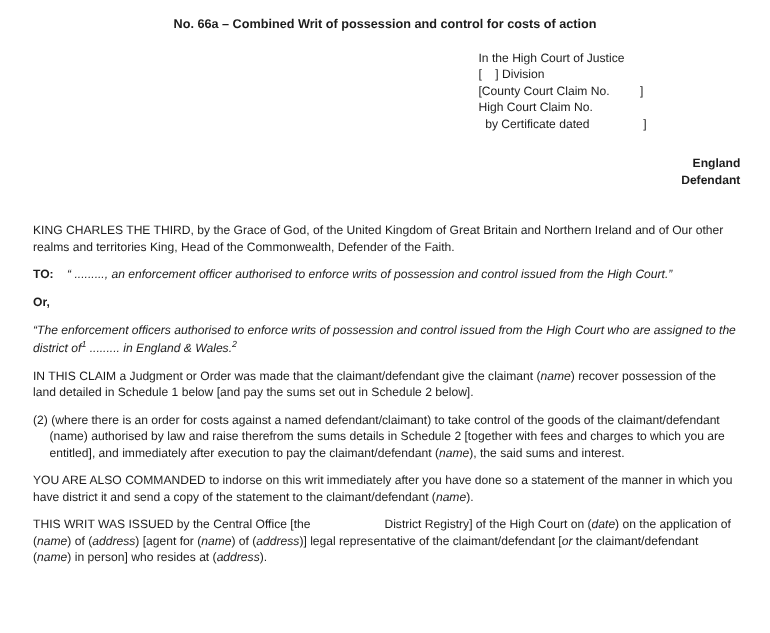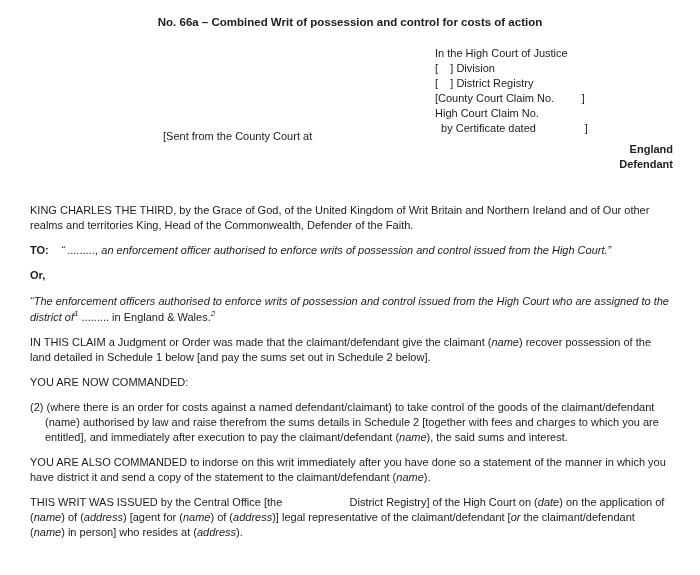--- a/index.html
+++ b/index.html
@@ -39,40 +39,37 @@
   .quote { line-height: 16px; }
   sup { font-size: 8px; line-height: 0; vertical-align: super; }
 </style>
 </head>
 <body>
 
 <div class="page">
 
   <div class="form-title">No. 66a – Combined Writ of possession and control for costs of action</div>
 
-  <div class="sent-from">[Sent from the County Court at</div>
 
   <div class="court-block">
     <div>In the High Court of Justice</div>
     <div>[&nbsp;&nbsp;&nbsp;&nbsp;] Division</div>
-    <div>[&nbsp;&nbsp;&nbsp;&nbsp;] District Registry</div>
     <div>[County Court Claim No.&nbsp;&nbsp;&nbsp;&nbsp;&nbsp;&nbsp;&nbsp;&nbsp;&nbsp;]</div>
     <div>High Court Claim No.</div>
     <div>&nbsp;&nbsp;by Certificate dated&nbsp;&nbsp;&nbsp;&nbsp;&nbsp;&nbsp;&nbsp;&nbsp;&nbsp;&nbsp;&nbsp;&nbsp;&nbsp;&nbsp;&nbsp;&nbsp;]</div>
   </div>
 
   <div class="claimant-label">England</div>
   <div class="defendant-label">Defendant</div>
 
   <div class="bodytext">
-    <p class="para mb13"><span>KING CHARLES THE THIRD, by the Grace of God, of the United Kingdom of Writ Britain and Northern Ireland and of Our other realms and territories King, Head of the Commonwealth, Defender of the Faith.</span></p>
+    <p class="para mb13"><span>KING CHARLES THE THIRD, by the Grace of God, of the United Kingdom of Great Britain and Northern Ireland and of Our other realms and territories King, Head of the Commonwealth, Defender of the Faith.</span></p>
     <p class="para tight"><span style="font-weight: 700;">TO:</span><span style="font-style: italic;">&nbsp;&nbsp;&nbsp; “ ........., an enforcement officer authorised to enforce writs of possession and control issued from the High Court.”</span></p>
     <p class="para tight"><span style="font-weight: 700; text-align: right;">Or,</span></p>
-    <p class="para quote mb7"><span style="font-style: italic;">“The enforcement officers authorised to enforce writs of possession and control issued from the High Court who are assigned to the district of</span><sup style="font-style: italic;">1</sup><span style=""> ......... in England &amp; Wales.</span><sup style="font-style: italic;">2</sup></p>
+    <p class="para quote mb7"><span style="font-style: italic;">“The enforcement officers authorised to enforce writs of possession and control issued from the High Court who are assigned to the district of</span><sup style="font-style: italic;">1</sup><span style="font-style: italic;"> ......... in England &amp; Wales.</span><sup style="font-style: italic;">2</sup></p>
     <p class="para mb8"><span>IN THIS CLAIM a Judgment or Order was made that the claimant/defendant give the claimant (</span><span style="font-style: italic;">name</span><span>) recover possession of the land detailed in Schedule 1 below [and pay the sums set out in Schedule 2 below].</span></p>
-    <p class="para tight"><span>YOU ARE NOW COMMANDED:</span></p>
     <p class="para hang mb16"><span>(2) (where there is an order for costs against a named defendant/claimant) to take control of the goods of the claimant/defendant (name) authorised by law and raise therefrom the sums details in Schedule 2 [together with fees and charges to which you are entitled], and immediately after execution to pay the claimant/defendant (</span><span style="font-style: italic;">name</span><span>), the said sums and interest.</span></p>
     <p class="para mb12"><span>YOU ARE ALSO COMMANDED to indorse on this writ immediately after you have done so a statement of the manner in which you have district it and send a copy of the statement to the claimant/defendant (</span><span style="font-style: italic;">name</span><span>).</span></p>
     <p class="para mb10"><span>THIS WRIT WAS ISSUED by the Central Office [the&nbsp;&nbsp;&nbsp;&nbsp;&nbsp;&nbsp;&nbsp;&nbsp;&nbsp;&nbsp;&nbsp;&nbsp;&nbsp;&nbsp;&nbsp;&nbsp;&nbsp;&nbsp;&nbsp;&nbsp;&nbsp;&nbsp;District Registry] of the High Court on (</span><span style="font-style: italic;">date</span><span>) on the application of (</span><span style="font-style: italic;">name</span><span>) of (</span><span style="font-style: italic;">address</span><span>) [agent for (</span><span style="font-style: italic;">name</span><span>) of (</span><span style="font-style: italic;">address</span><span>)] legal representative of the claimant/defendant [</span><span style="font-style: italic;">or</span><span> the claimant/defendant (</span><span style="font-style: italic;">name</span><span>) in person] who resides at (</span><span style="font-style: italic;">address</span><span>).</span></p>
 
   </div>
 
 </div>
 
 </body></html>

